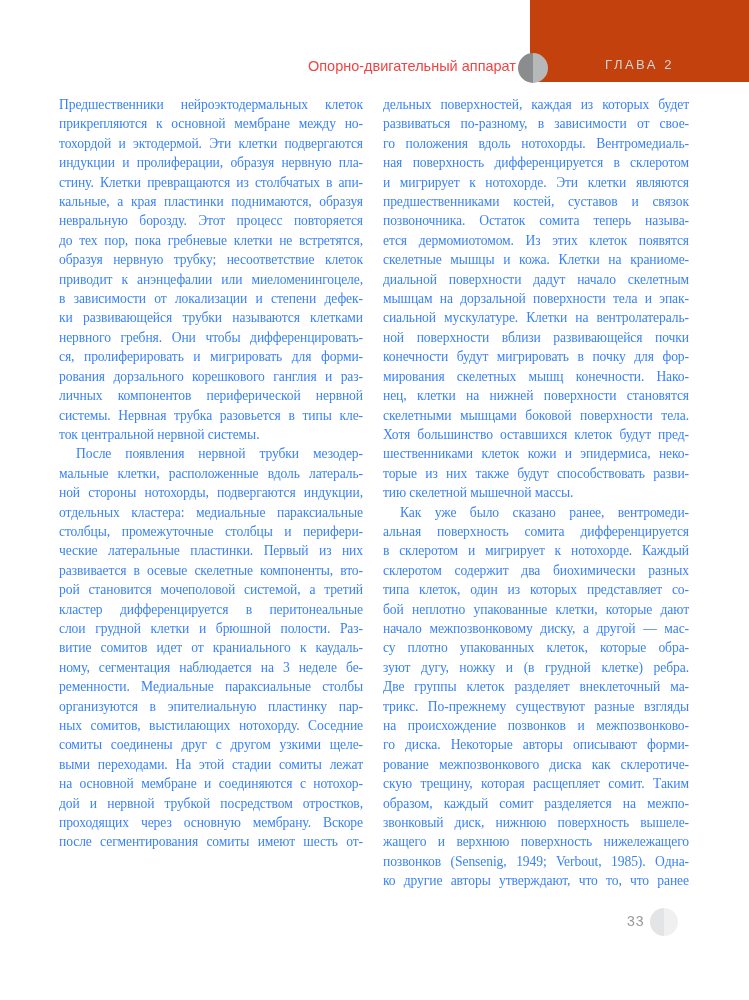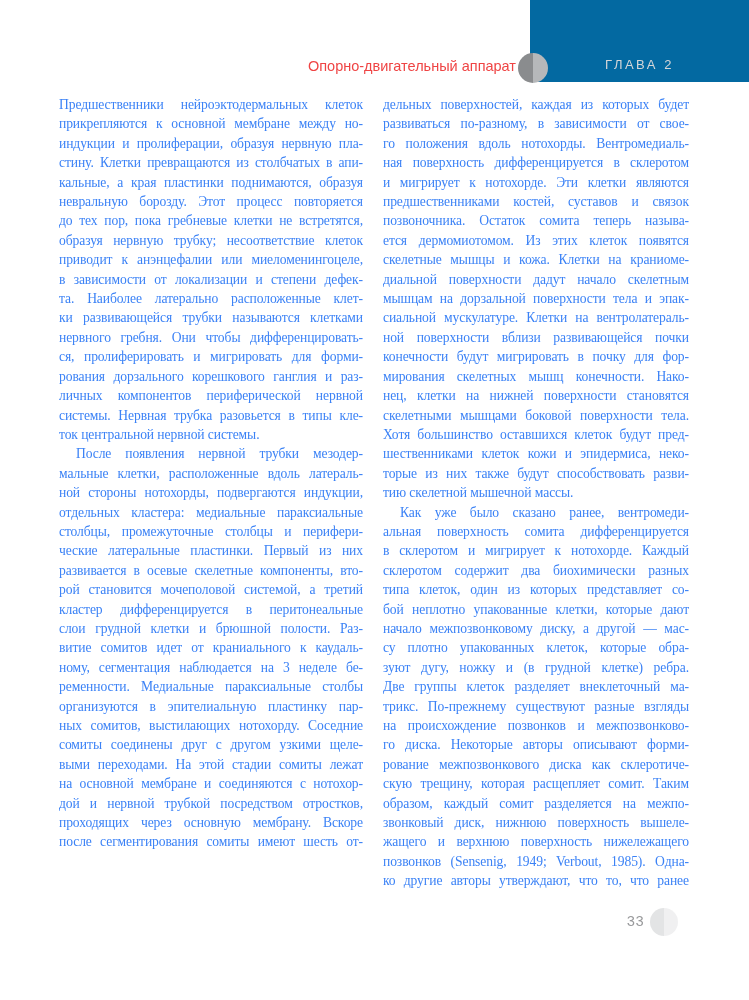--- a/index.html
+++ b/index.html
@@ -10,21 +10,21 @@
     background: #ffffff;
     overflow: hidden;
     font-family: "Liberation Serif", serif;
   }
 
   
   .banner {
     position: absolute;
     left: 530px; top: 0;
     width: 219px; height: 82px;
-    background: #0369a1;
+    background: #c2410c;
   }
   .banner-label {
     position: absolute;
     left: 0; right: 0; bottom: 10px;
     text-align: center;
     font-family: "Liberation Sans", sans-serif;
     font-size: 13px;
     letter-spacing: 2.5px;
     color: #d5d6d8;
   }
@@ -89,29 +89,29 @@
     <div class="banner-label">ГЛАВА 2</div>
   </div>
 
   <div class="banner-circle"></div>
 
   <div class="running-title">Опорно-двигательный аппарат</div>
 
   <div class="column col-left">
       <div class="line">Предшественники нейроэктодермальных клеток</div>
       <div class="line">прикрепляются к основной мембране между но-</div>
+      <div class="line">тохордой и эктодермой. Эти клетки подвергаются</div>
       <div class="line">индукции и пролиферации, образуя нервную пла-</div>
       <div class="line">стину. Клетки превращаются из столбчатых в апи-</div>
       <div class="line">кальные, а края пластинки поднимаются, образуя</div>
       <div class="line">невральную борозду. Этот процесс повторяется</div>
       <div class="line">до тех пор, пока гребневые клетки не встретятся,</div>
       <div class="line">образуя нервную трубку; несоответствие клеток</div>
       <div class="line">приводит к анэнцефалии или миеломенингоцеле,</div>
       <div class="line">в зависимости от локализации и степени дефек-</div>
-      <div class="line">та. Наиболее латерально расположенные клет-</div>
       <div class="line">ки развивающейся трубки называются клетками</div>
       <div class="line">нервного гребня. Они чтобы дифференцировать-</div>
       <div class="line">ся, пролиферировать и мигрировать для форми-</div>
       <div class="line">рования дорзального корешкового ганглия и раз-</div>
       <div class="line">личных компонентов периферической нервной</div>
       <div class="line">системы. Нервная трубка разовьется в типы кле-</div>
       <div class="line no-stretch">ток центральной нервной системы.</div>
       <div class="line indent">После появления нервной трубки мезодер-</div>
       <div class="line">мальные клетки, расположенные вдоль латераль-</div>
       <div class="line">ной стороны нотохорды, подвергаются индукции,</div>

